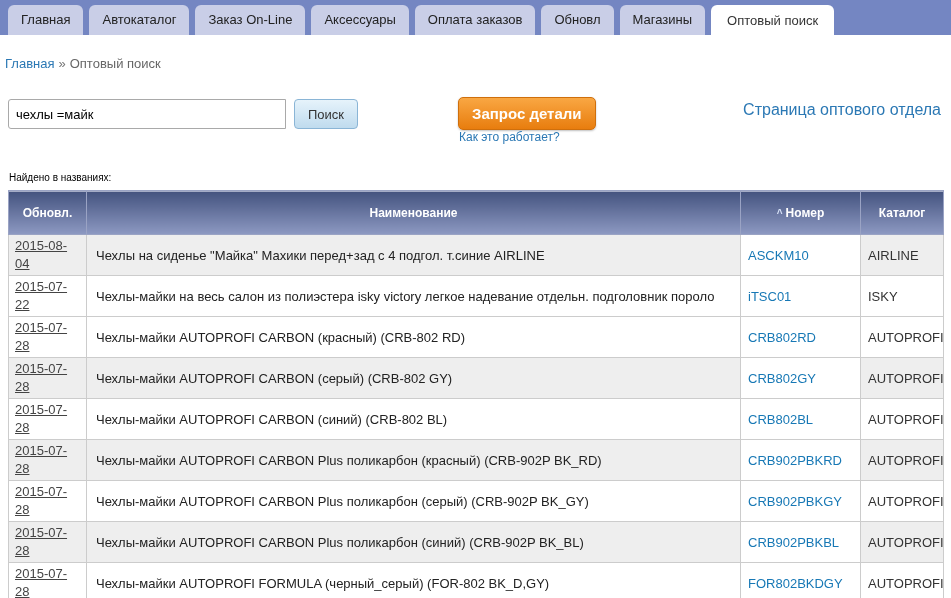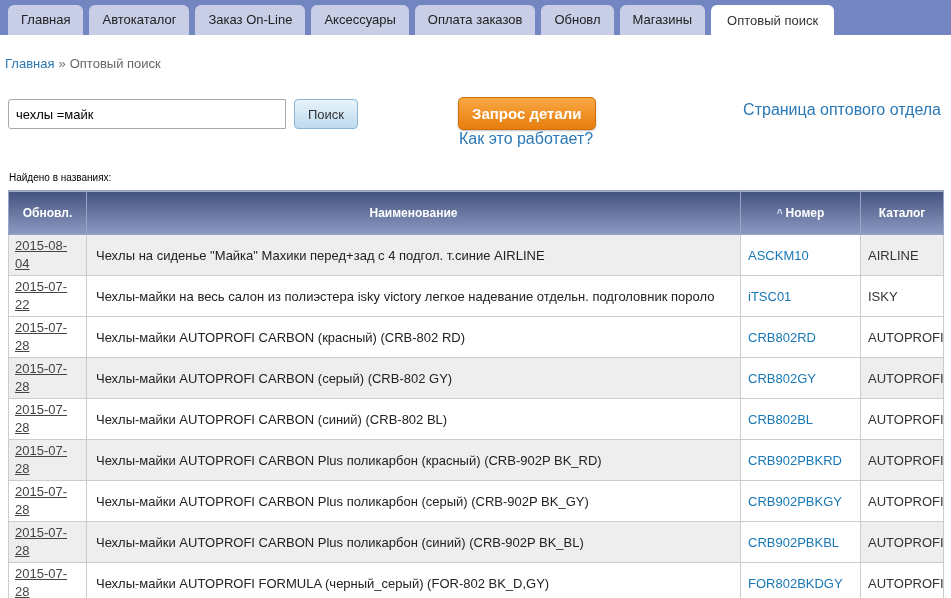--- a/index.html
+++ b/index.html
@@ -67,21 +67,21 @@
     border:1px solid #cf6f0c;
     border-radius:5px;
     padding:7px 13px;
     font-size:15px; font-weight:bold; color:#ffffff;
     font-family:"Liberation Sans", sans-serif;
     box-shadow:0 1px 2px rgba(0,0,0,.25);
     cursor:pointer;
   }
   .how-link {
     position:absolute; left:459px; top:130px;
-    font-size:16px; color:#2b78b4; text-decoration:none; cursor:pointer;
+    font-size:12px; color:#2b78b4; text-decoration:none; cursor:pointer;
   }
   .dept-link {
     position:absolute; right:10px; top:101px;
     font-size:16px; color:#2b78b4; text-decoration:none; cursor:pointer;
   }
 
   
   .results-heading { position:absolute; left:9px; top:172px; font-size:10px; font-weight:normal; color:#000; }
 
   table.results {

